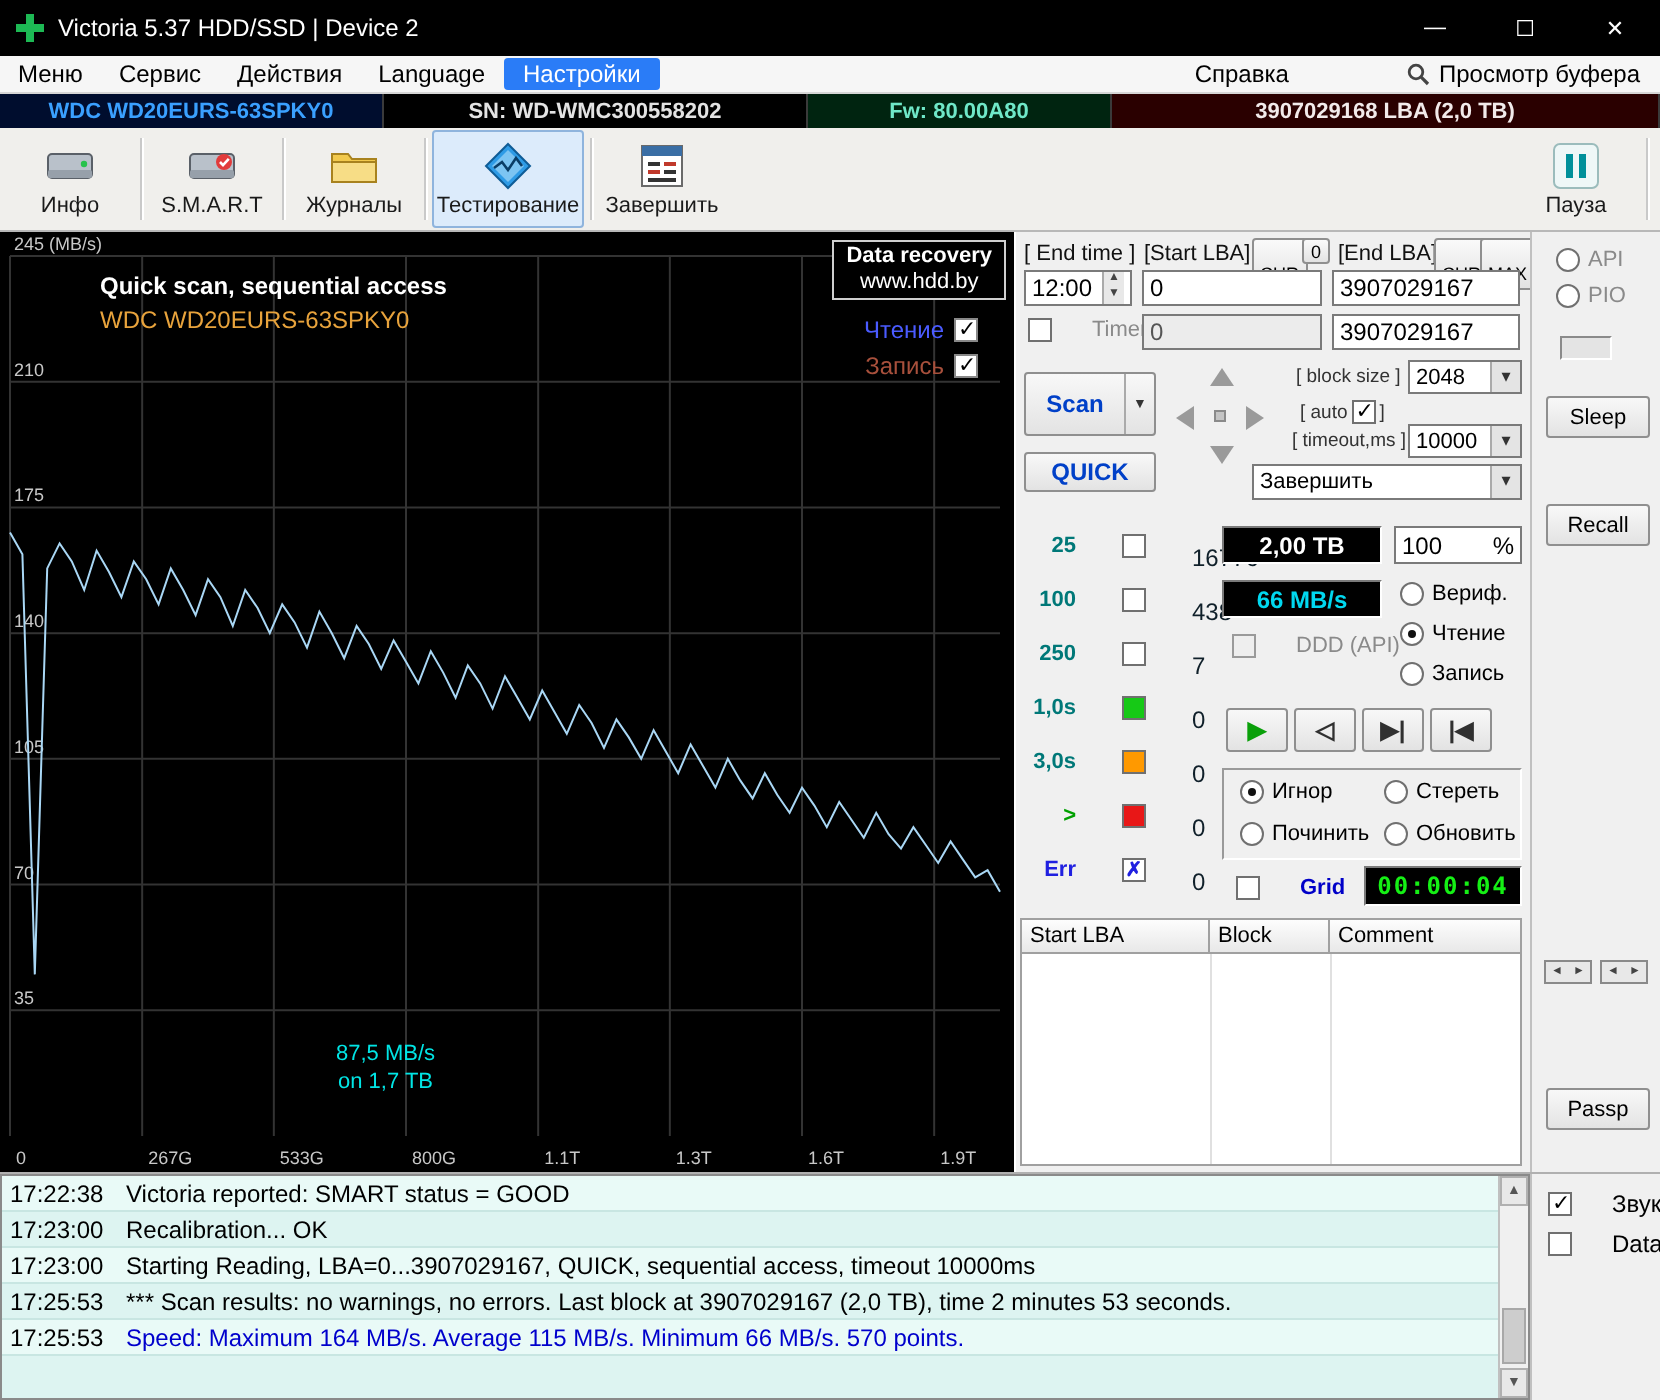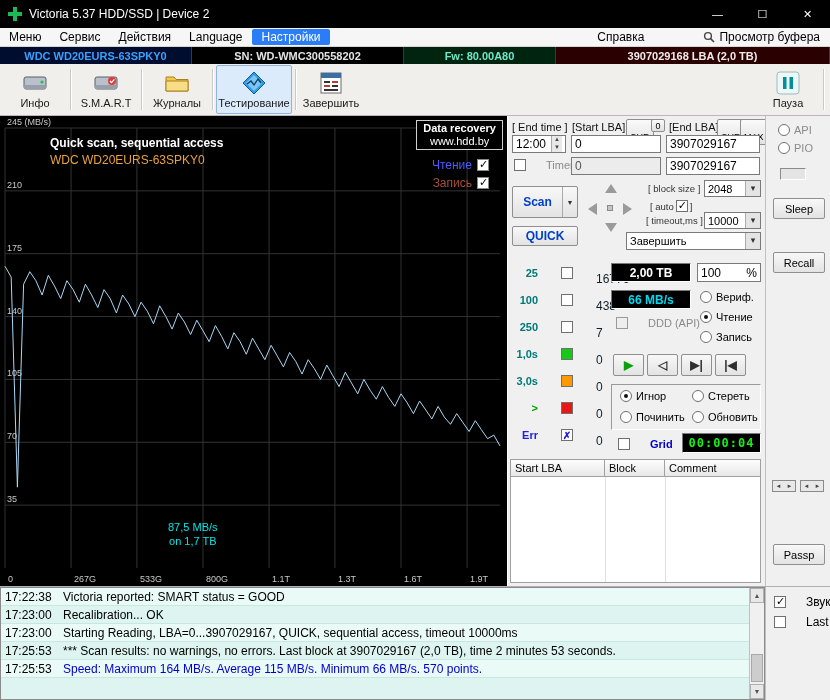--- a/index.html
+++ b/index.html
@@ -516,16 +516,16 @@
       <div class="sb-btn">▼</div>
     </div>
   </div>
   <div class="log-side">
     <label class="check checked" style="left:8px;top:8px">
         <span class="box"></span>
         <span>Звук</span>
       </label>
     <label class="check" style="left:8px;top:28px">
         <span class="box"></span>
-        <span>Last</span>
+        <span>Data</span>
       </label>
   </div>
 </div>
 
 </body></html>

